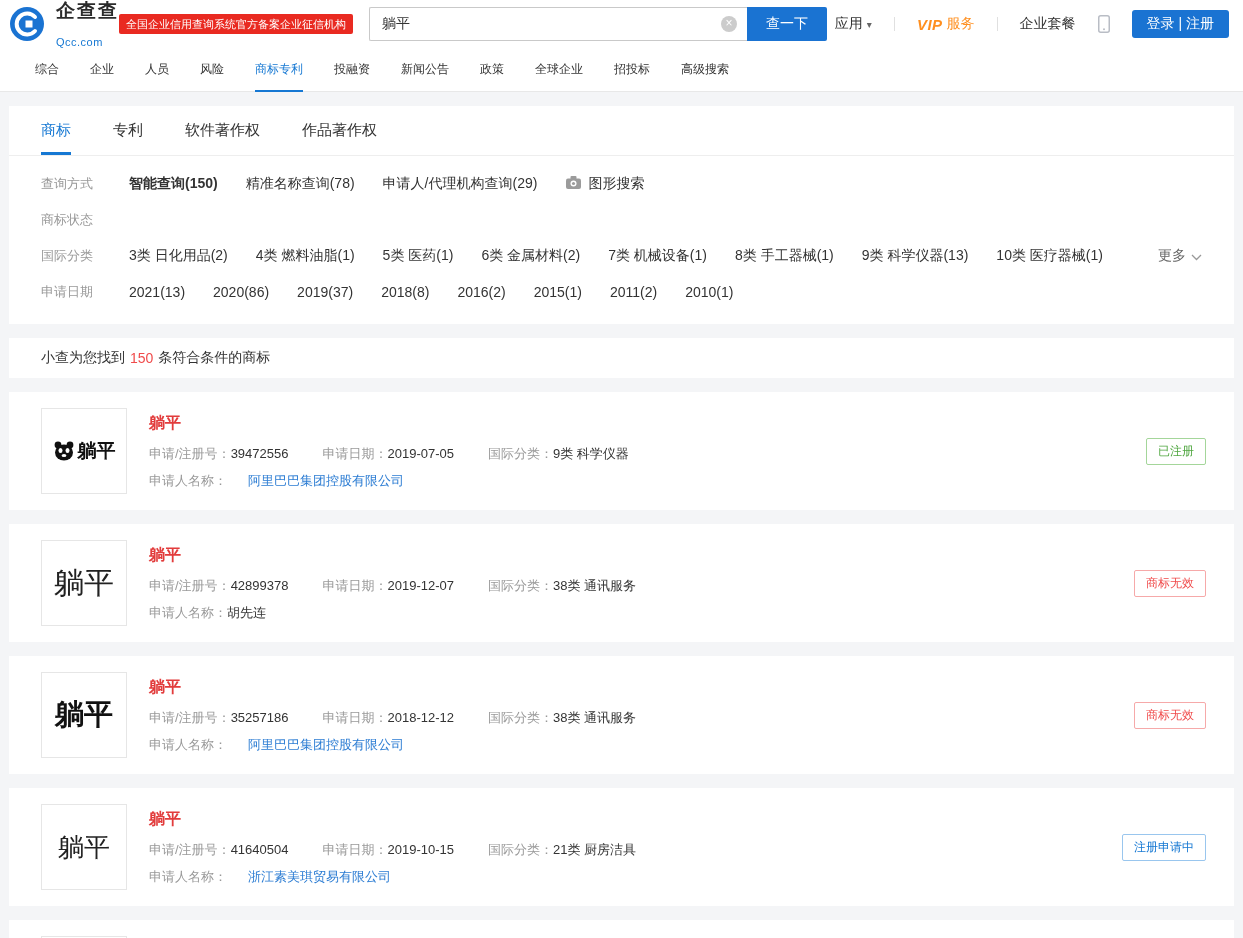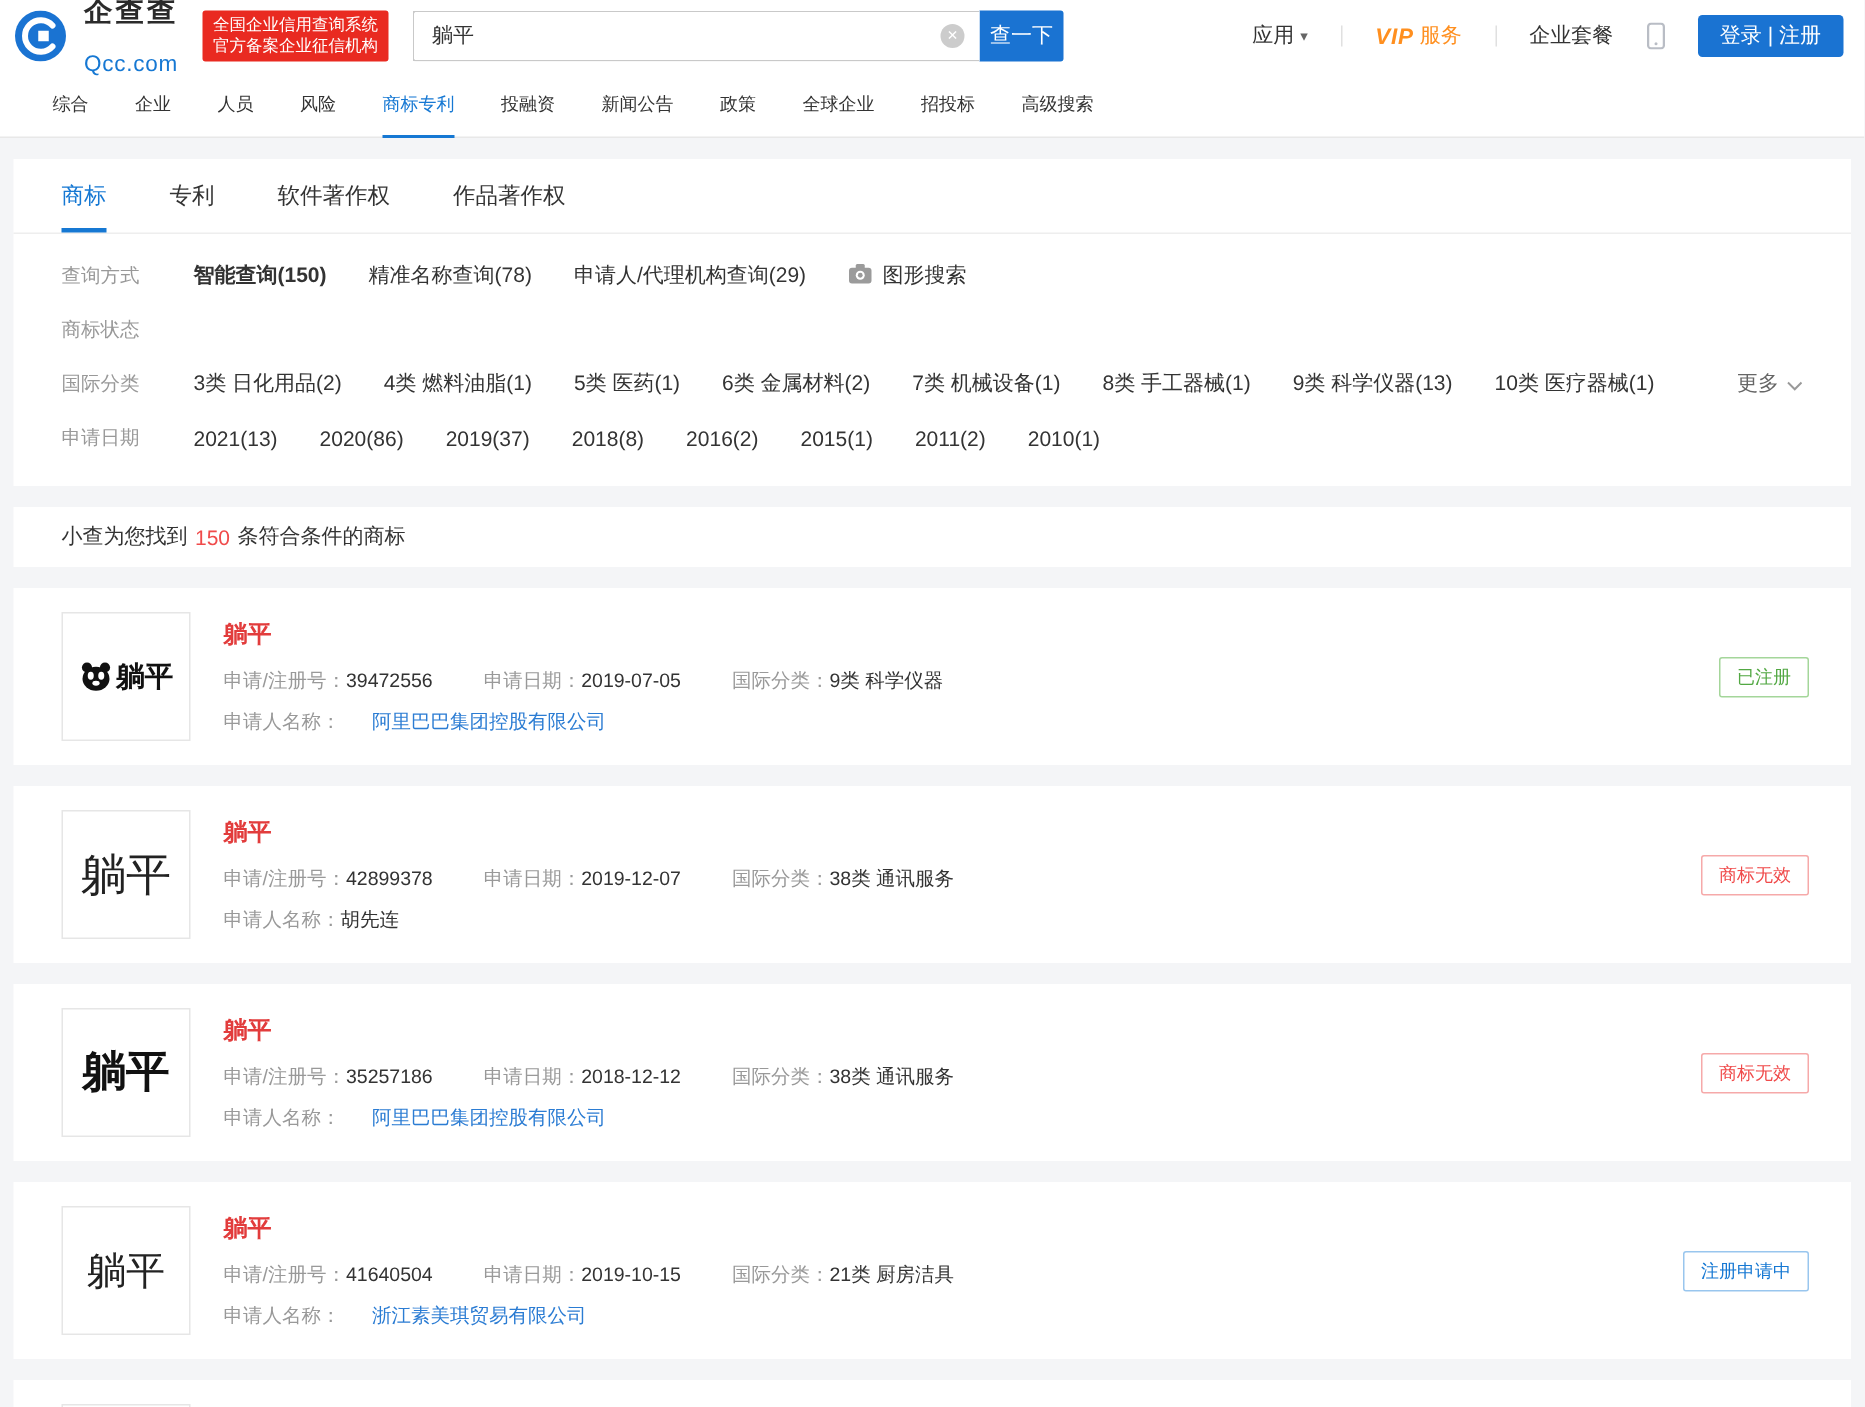--- a/index.html
+++ b/index.html
@@ -5,27 +5,27 @@
   * { margin:0; padding:0; box-sizing:border-box; }
   html,body { width:1243px; height:938px; overflow:hidden; }
   body { background:#f4f5f7; font-family:"Liberation Sans","DejaVu Sans",sans-serif; color:#333; font-size:14px; }
 
   
   .header { background:#fff; height:48px; display:flex; align-items:center; padding:0 10px; }
   .logo { display:flex; align-items:center; gap:12px; cursor:pointer; }
   .logo-icon { width:34px; height:34px; display:block; }
   .logo-text { display:flex; flex-direction:column; line-height:1; }
   .logo-name { font-size:19px; font-weight:bold; color:#2b2b2b; letter-spacing:2px; }
-  .logo-domain { font-size:15px; color:#1678d3; margin-top:17px; letter-spacing:.5px; }
-  .logo-badge { background:#e92a21; color:#fff; font-size:11px; line-height:14px; padding:3px 7px; margin-left:16px; display:flex; flex-direction:column; border-radius:2px; white-space:nowrap; }
+  .logo-domain { font-size:11px; color:#1678d3; margin-top:17px; letter-spacing:.5px; }
+  .logo-badge { background:#e92a21; color:#fff; font-size:11px; line-height:14px; padding:3px 7px; margin-left:0; display:flex; flex-direction:row; border-radius:2px; white-space:nowrap; }
   .search-group { display:flex; margin-left:16px; }
   .search-box { position:relative; }
   .search-input { width:378px; height:34px; border:1px solid #c9c9c9; border-right:none; padding:0 32px 0 12px; font-size:14px; outline:none; border-radius:2px 0 0 2px; color:#333; font-family:inherit; }
   .clear-icon { position:absolute; right:10px; top:50%; transform:translateY(-50%); width:16px; height:16px; background:#ccc; color:#fff; border-radius:50%; font-size:12px; line-height:15px; text-align:center; cursor:pointer; }
-  .search-btn { width:56px; height:34px; background:#1a73d2; color:#fff; border:none; font-size:14px; cursor:pointer; border-radius:0 2px 2px 0; font-family:Liberation Mono, monospace; }
+  .search-btn { width:80px; height:34px; background:#1a73d2; color:#fff; border:none; font-size:14px; cursor:pointer; border-radius:0 2px 2px 0; font-family:Liberation Mono, monospace; }
   .header-right { margin-left:auto; display:flex; align-items:center; gap:22px; padding-right:4px; }
   .hr-item { font-size:14px; color:#333; cursor:pointer; display:flex; align-items:center; gap:4px; white-space:nowrap; }
   .caret { font-size:10px; color:#666; }
   .hdivider { width:1px; height:14px; background:#e0e0e0; }
   .vip-mark { color:#ff8f1f; font-weight:bold; font-style:italic; font-size:15px; letter-spacing:.5px; }
   .vip-text { color:#ff8f1f; }
   .phone-icon { display:flex; align-items:center; cursor:pointer; }
   .login-btn { background:#1a73d2; color:#fff; border:none; height:28px; padding:0 15px; font-size:14px; border-radius:3px; cursor:pointer; font-family:inherit; white-space:nowrap; }
 
   

